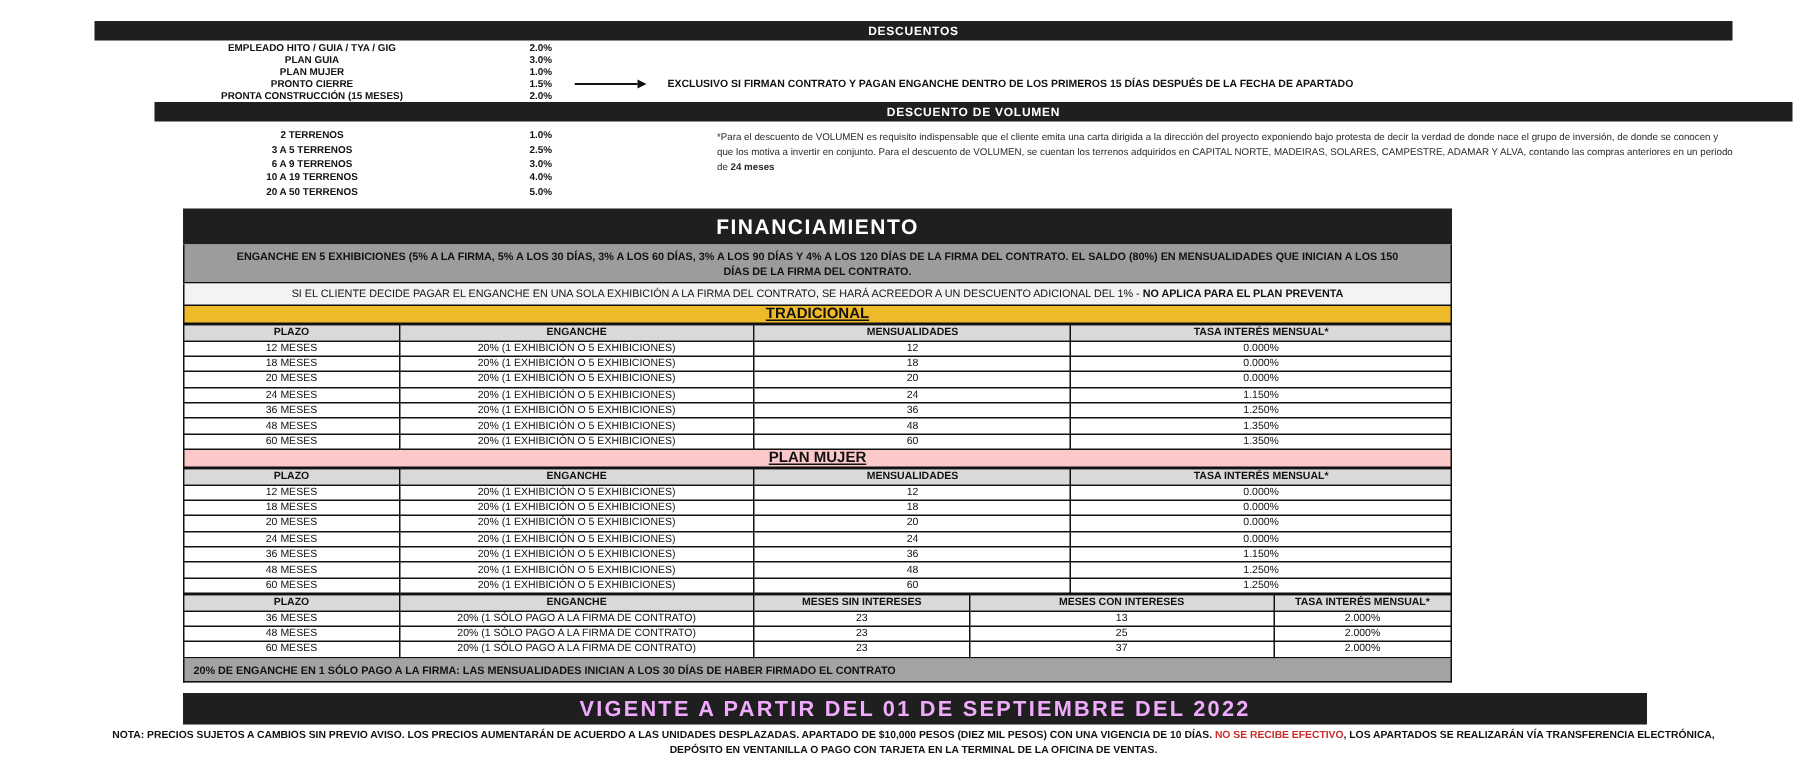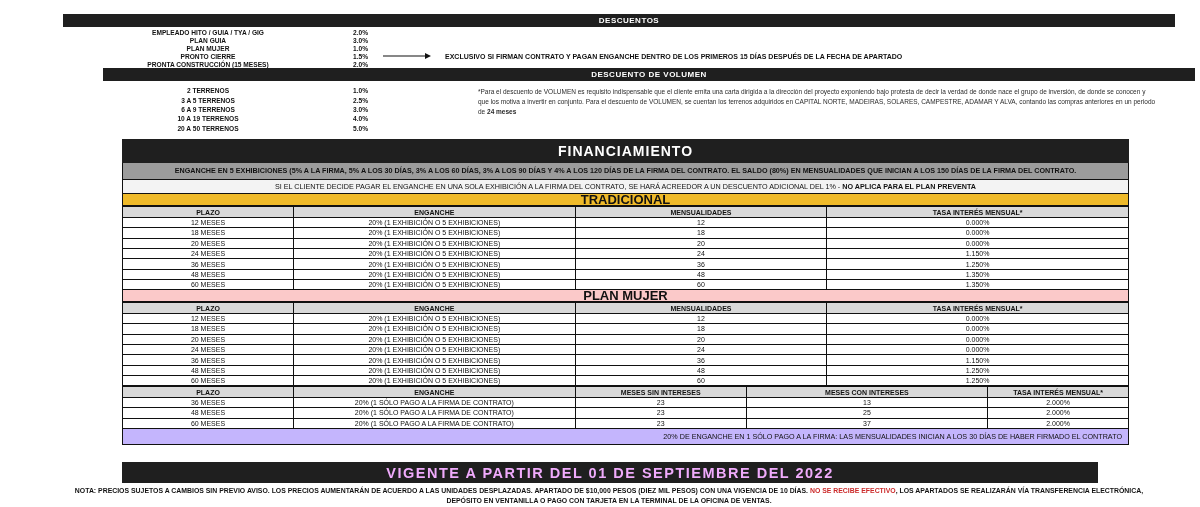--- a/index.html
+++ b/index.html
@@ -16,58 +16,58 @@
   .mini-label{width:290px;text-align:center;font-size:6.6px;font-weight:bold;}
   .mini-value{width:70px;text-align:left;font-size:6.6px;font-weight:bold;}
 
   .arrow-note{position:absolute;left:383px;top:52px;display:flex;align-items:center;gap:14px;}
   .arrow-note .note{font-size:7px;font-weight:bold;white-space:nowrap;}
 
   .vol-note{position:absolute;left:478px;top:87px;width:678px;font-size:6.5px;
             line-height:1.5;color:#2a2a2a;text-align:left;}
 
   
-  #fin{position:absolute;left:122px;top:139px;width:1007px;border-radius:21px;}
+  #fin{position:absolute;left:122px;top:139px;width:846px;border-radius:21px;}
   .fin-title{background:#1f1f1f;color:#fff;height:24px;display:flex;align-items:center;
              justify-content:center;font-size:14px;font-weight:bold;letter-spacing:1px;}
   .fin-gray{background:#9c9c9c;border:1px solid #111;border-top:none;padding:3px 26px;
             font-size:7.2px;font-weight:bold;text-align:center;line-height:1.35;}
   .fin-white{background:#f3f3f3;border:1px solid #111;border-top:none;padding:2px 24px;
              font-size:7.2px;text-align:center;line-height:1.35;}
   .band{border:1px solid #111;border-top:none;height:11px;display:flex;align-items:center;
-        justify-content:center;font-size:13px;font-weight:bold;text-decoration:underline;}
+        justify-content:center;font-size:10px;font-weight:bold;text-decoration:underline;}
   .band.yellow{background:#efba2a;}
   .band.pink{background:#fbc9c9;}
   table.fin{width:100%;border-collapse:collapse;table-layout:fixed;}
   table.fin th,table.fin td{border:1px solid #111;font-size:7px;text-align:center;
                             padding:1.2px 2px;overflow:hidden;white-space:nowrap;}
   table.fin th{background:#d9d9d9;font-weight:bold;}
   table.fin td{font-weight:normal;}
   .t4 col:nth-child(1){width:17%}.t4 col:nth-child(2){width:28%}
   .t4 col:nth-child(3){width:25%}.t4 col:nth-child(4){width:30%}
   .t5 col:nth-child(1){width:17%}.t5 col:nth-child(2){width:28%}
   .t5 col:nth-child(3){width:17%}.t5 col:nth-child(4){width:24%}.t5 col:nth-child(5){width:14%}
   .t5 td{padding:2.6px 2px;}
-  .fin-footer{background:#c4b5fd;border:1px solid #111;border-top:none;padding:3px 6px;
-              font-size:7.2px;font-weight:normal;text-align:right;}
+  .fin-footer{background:#a3a3a3;border:1px solid #111;border-top:none;padding:3px 6px;
+              font-size:7.2px;font-weight:bold;text-align:left;}
 
   #vigente{position:absolute;left:122px;top:462px;width:976px;height:21px;background:#1f1f1f;
            color:#f0abfc;display:flex;align-items:center;justify-content:center;
            font-size:14.5px;font-weight:bold;letter-spacing:1.5px;}
 
   #footnote{position:absolute;left:63px;top:486px;width:1092px;text-align:center;
             font-size:6.9px;font-weight:bold;line-height:1.45;color:#111;}
   .red{color:#cc2b2b;}
 </style>
 </head>
 <body>
 
 <div id="page">
 
-  <div class="bar-black" style="top:14px;height:13px;padding-left:20px;">
+  <div class="bar-black" style="top:14px;height:13px;">
     <span>DESCUENTOS</span>
   </div>
 
   <div class="mini-rows" style="top:28px;">
       <div class="mini-row" style="height: 8.2px;">
         <span class="mini-label">EMPLEADO HITO / GUIA / TYA / GIG</span>
         <span class="mini-value">2.0%</span>
       </div>
       <div class="mini-row" style="height: 8.2px;">
         <span class="mini-label">PLAN GUIA</span>

